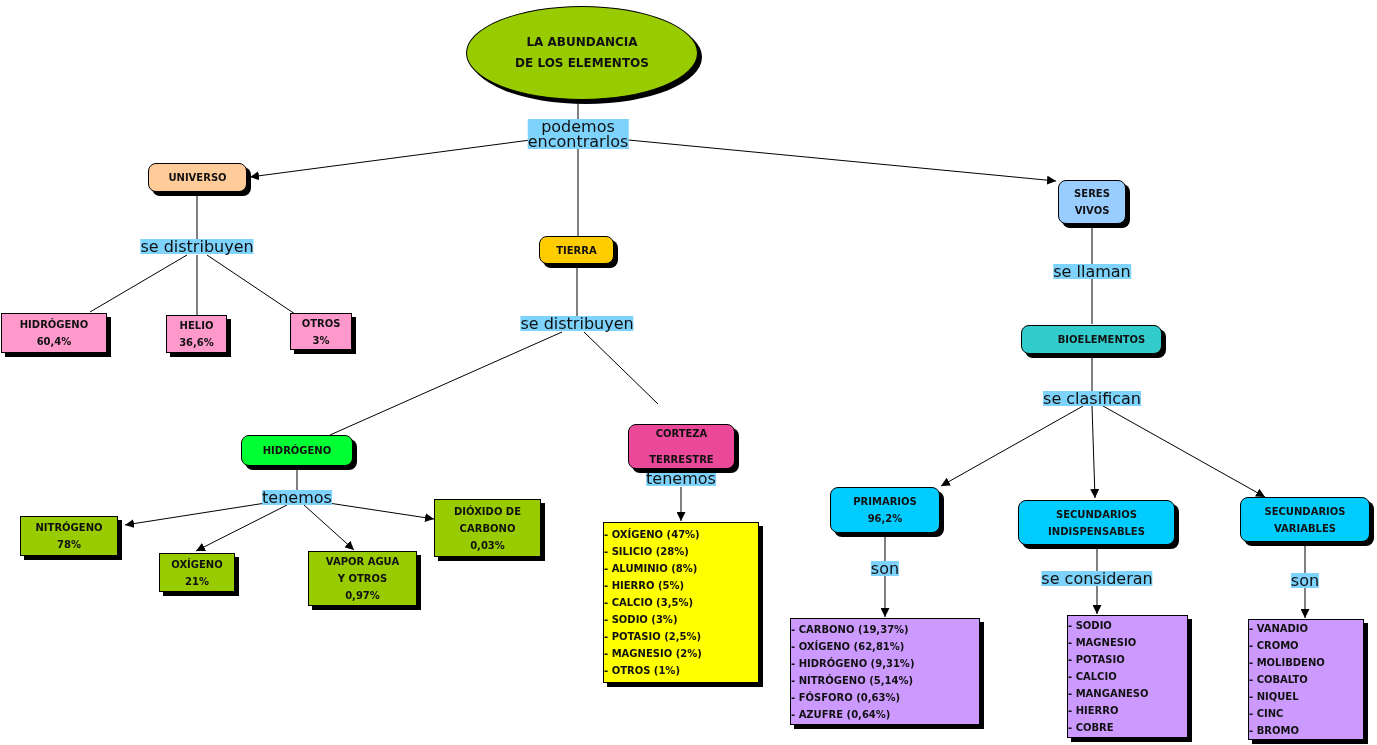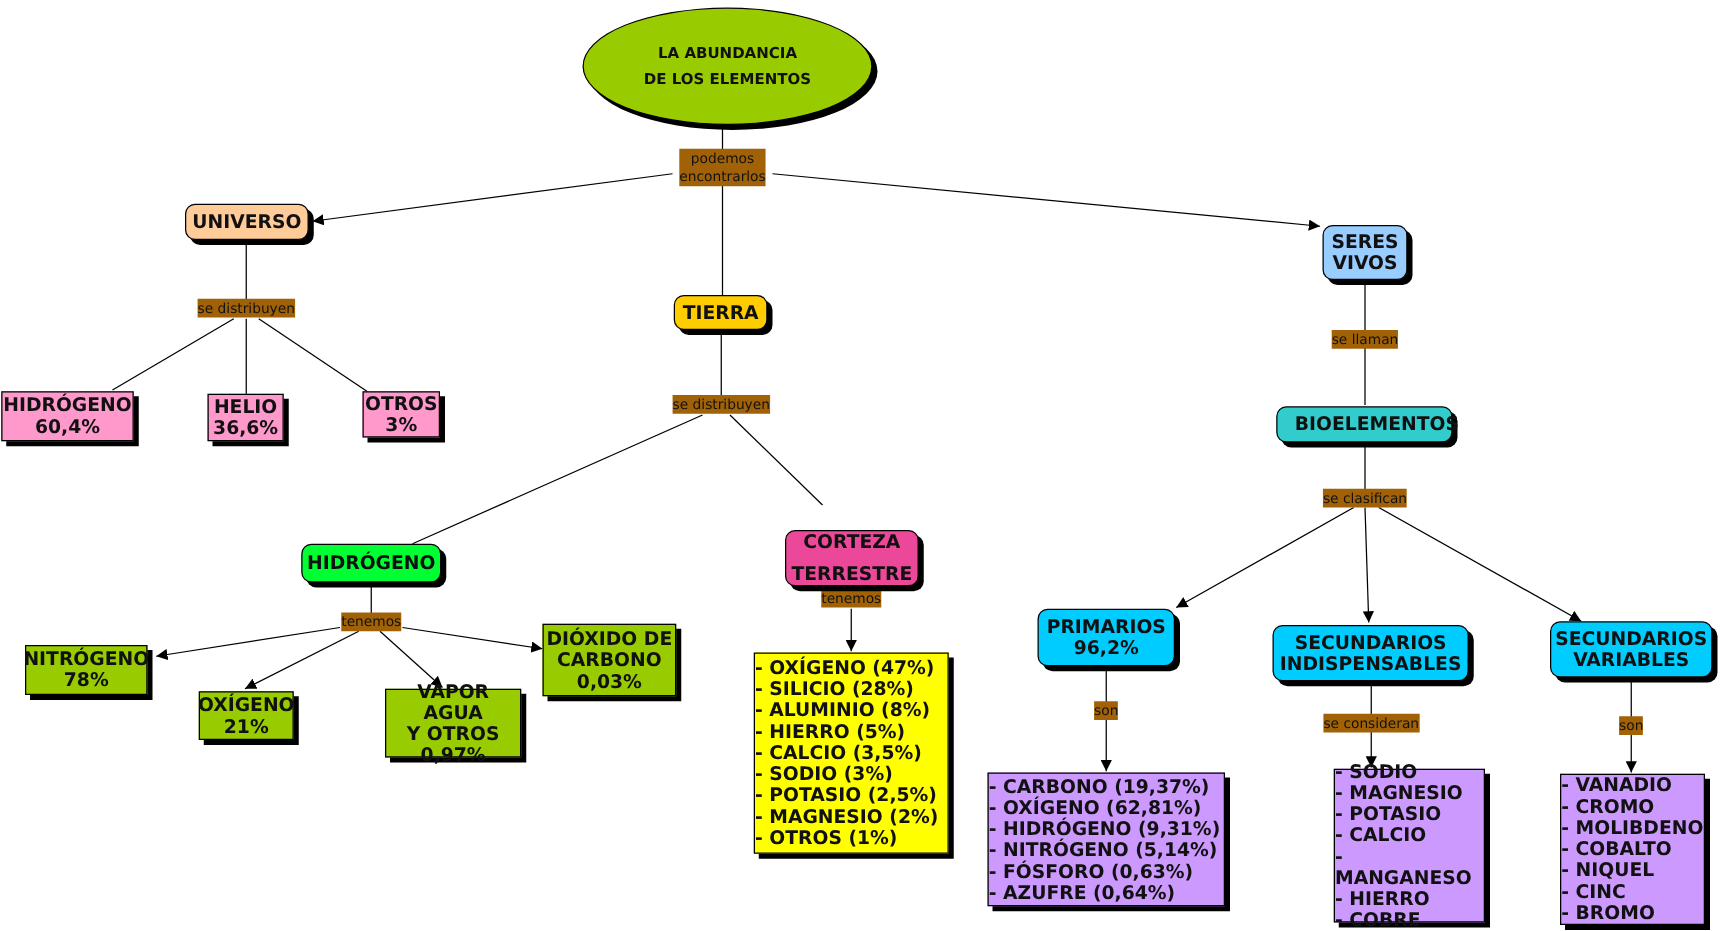--- a/index.html
+++ b/index.html
@@ -1,25 +1,25 @@
 <!DOCTYPE html>
 <html><head>
   <meta charset="utf-8">
   <style>
     html, body { margin: 0; padding: 0; background: #ffffff; }
     body { width: 1377px; height: 745px; position: relative; overflow: hidden;
            font-family: "DejaVu Sans", "Liberation Sans", sans-serif; }
     #links { position: absolute; left: 0; top: 0; width: 1377px; height: 745px; }
     .node { position: absolute; box-sizing: border-box; border: 1px solid #000;
-            box-shadow: 4px 4px 0 #000; font-weight: bold; font-size: 15px;
+            box-shadow: 4px 4px 0 #000; font-weight: bold; font-size: 10px;
             color: #111; text-align: center; line-height: 17px; display: flex;
             flex-direction: column; justify-content: center; align-items: center; }
     .round { border-radius: 8px; }
     .list { align-items: flex-start; text-align: left; padding-left: 0; }
-    .label { position: absolute; font-size: 11px; color: #111; background: #a16207;
+    .label { position: absolute; font-size: 16px; color: #111; background: #7dd3fc;
              text-align: center; line-height: 15px; white-space: nowrap;
              transform: translateX(-50%); }
     .ellipse { position: absolute; left: 466px; top: 6px; width: 230px; height: 92px;
                border-radius: 50%; background: #99cc00; border: 1px solid #000;
                box-shadow: 4px 4px 0 #000; display: flex; flex-direction: column;
                justify-content: center; align-items: center; font-weight: bold;
                font-size: 12px; line-height: 21px; color: #111; }
   </style>
 </head>
 <body>

